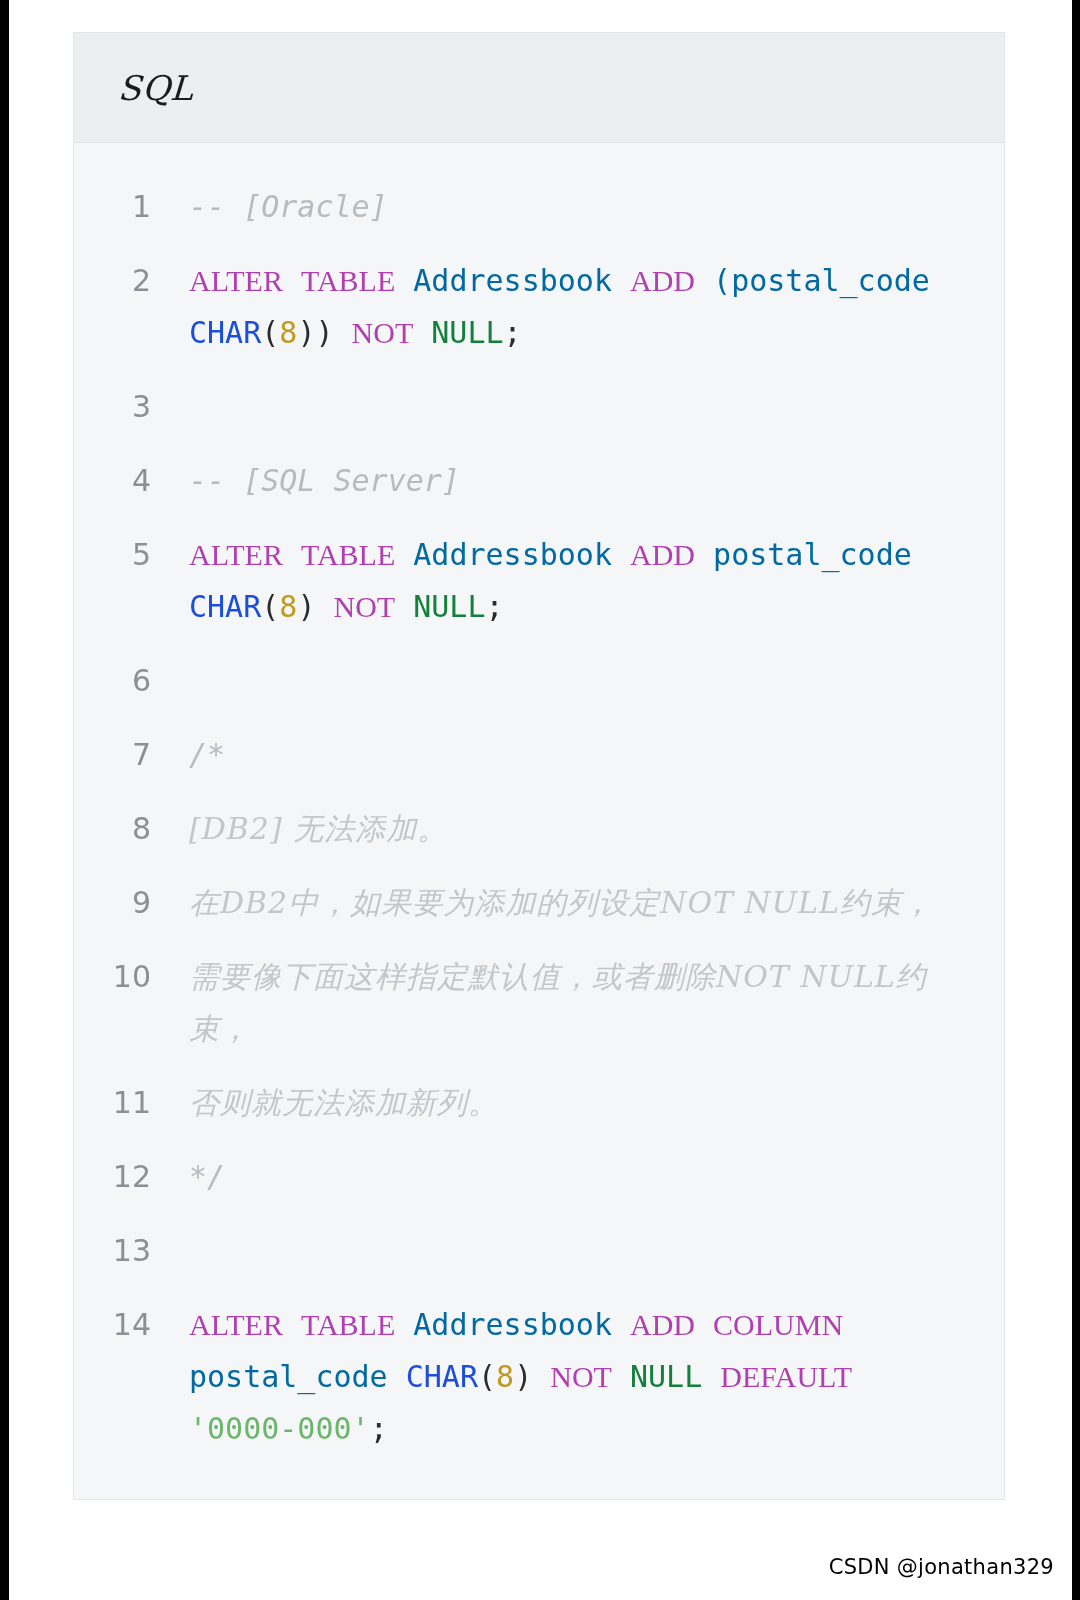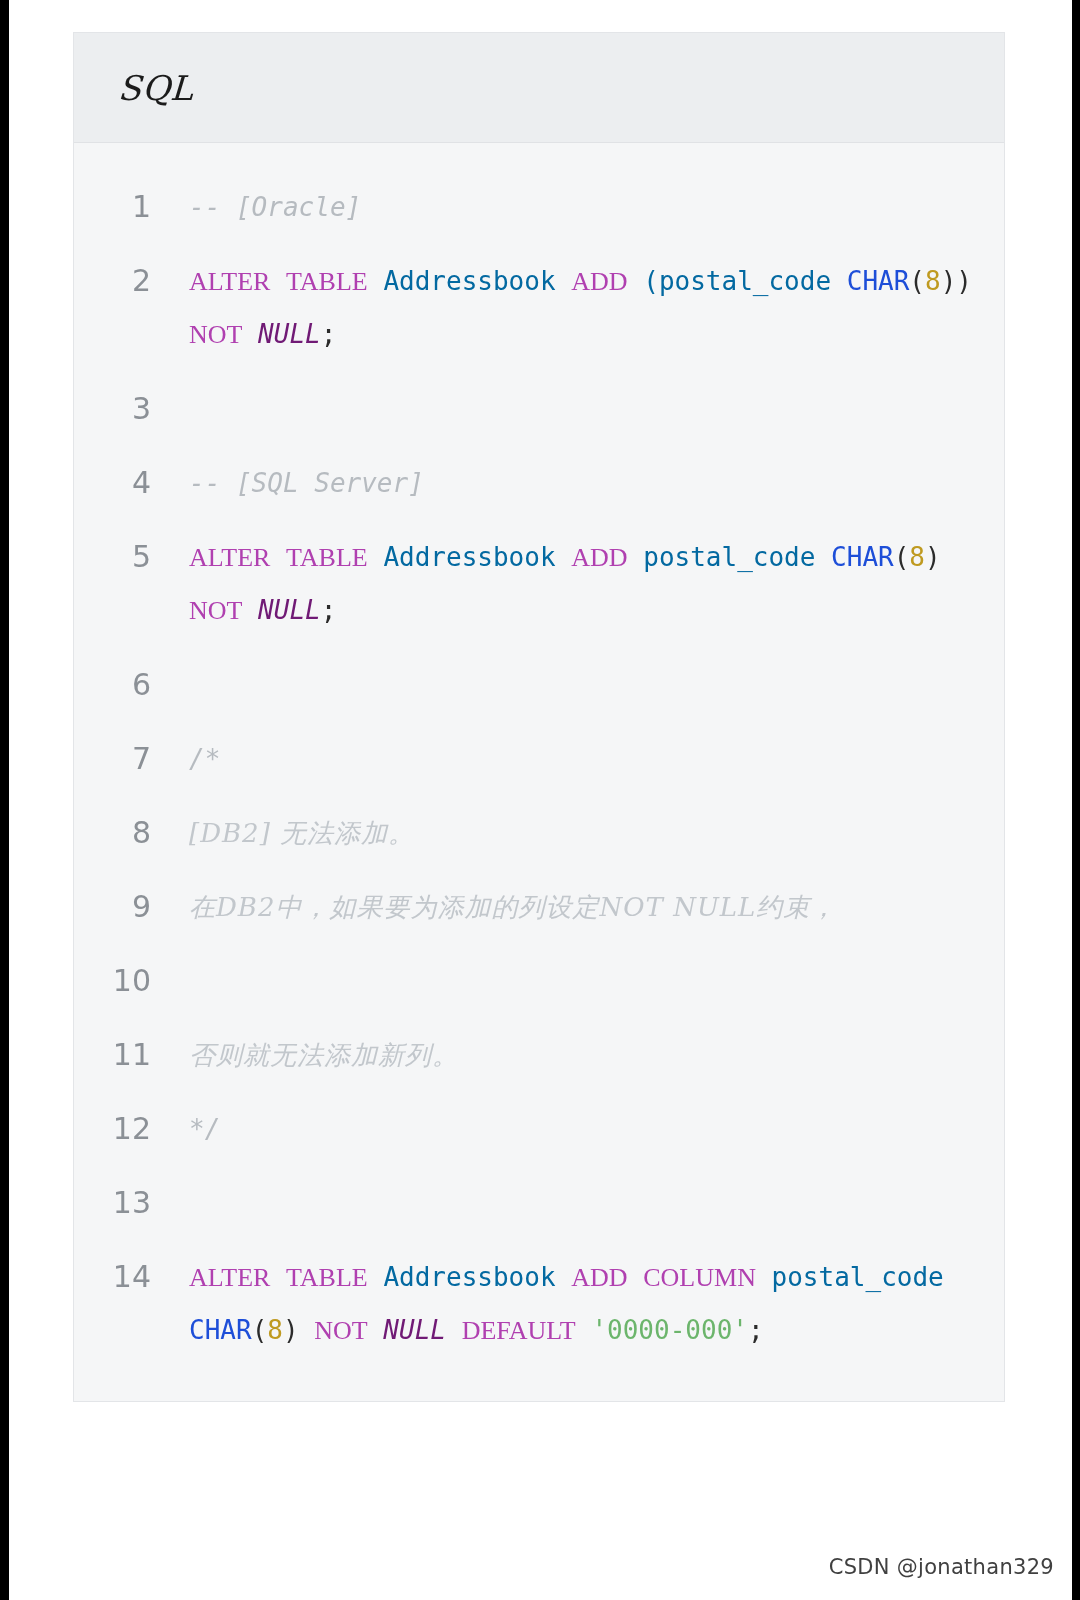--- a/index.html
+++ b/index.html
@@ -85,34 +85,34 @@
     font-family: "DejaVu Sans", sans-serif;
     font-size: 30px;
     line-height: 52px;
     color: #8b9096;
     user-select: none;
   }
 
   .linecode {
     flex: 1;
     font-family: "DejaVu Sans Mono", monospace;
-    font-size: 26px;
+    font-size: 30px;
     line-height: 52px;
     color: #2b2b2b;
     white-space: pre-wrap;
     word-break: normal;
     overflow-wrap: break-word;
     padding-right: 10px;
   }
 
   
   .kw   { color: #b040b0; font-family: Liberation Serif, serif; }
   .typ  { color: #1d4ed8; }
   .num  { color: #bf9a20; }
-  .nul  { color: #701a75; font-style: italic; }
+  .nul  { color: #15803d; }
   .str  { color: #6cb56c; }
   .pun  { color: #2b2b2b; }
   .id   { color: #0369a1; }
 
   .cmt {
     color: #b6bbc0;
     font-style: italic;
   }
   .cmt-cn {
     color: #c2c7cc;
@@ -120,21 +120,21 @@
     font-style: italic;
     letter-spacing: 1px;
   }
 
   .watermark {
     position: absolute;
     right: 18px;
     top: 1555px;
     font-family: "DejaVu Sans", sans-serif;
     font-size: 21px;
-    color: #404040;
+    color: #000000;
     letter-spacing: 0.3px;
   }
 </style>
 </head>
 <body>
 
 <div class="bezel left"></div>
 <div class="bezel right"></div>
 
 <div class="page">
@@ -178,20 +178,21 @@
         <div class="code-line">
           <div class="lineno">8</div>
           <div class="linecode"><span class="cmt-cn">[DB2] 无法添加。</span></div>
         </div>
         <div class="code-line">
           <div class="lineno">9</div>
           <div class="linecode"><span class="cmt-cn">在DB2中，如果要为添加的列设定NOT NULL约束，</span></div>
         </div>
         <div class="code-line">
           <div class="lineno">10</div>
+          <div class="linecode"><span class="cmt-cn">需要像下面这样指定默认值，或者删除NOT NULL约束，</span></div>
         </div>
         <div class="code-line">
           <div class="lineno">11</div>
           <div class="linecode"><span class="cmt-cn">否则就无法添加新列。</span></div>
         </div>
         <div class="code-line">
           <div class="lineno">12</div>
           <div class="linecode"><span class="cmt">*/</span></div>
         </div>
         <div class="code-line">

